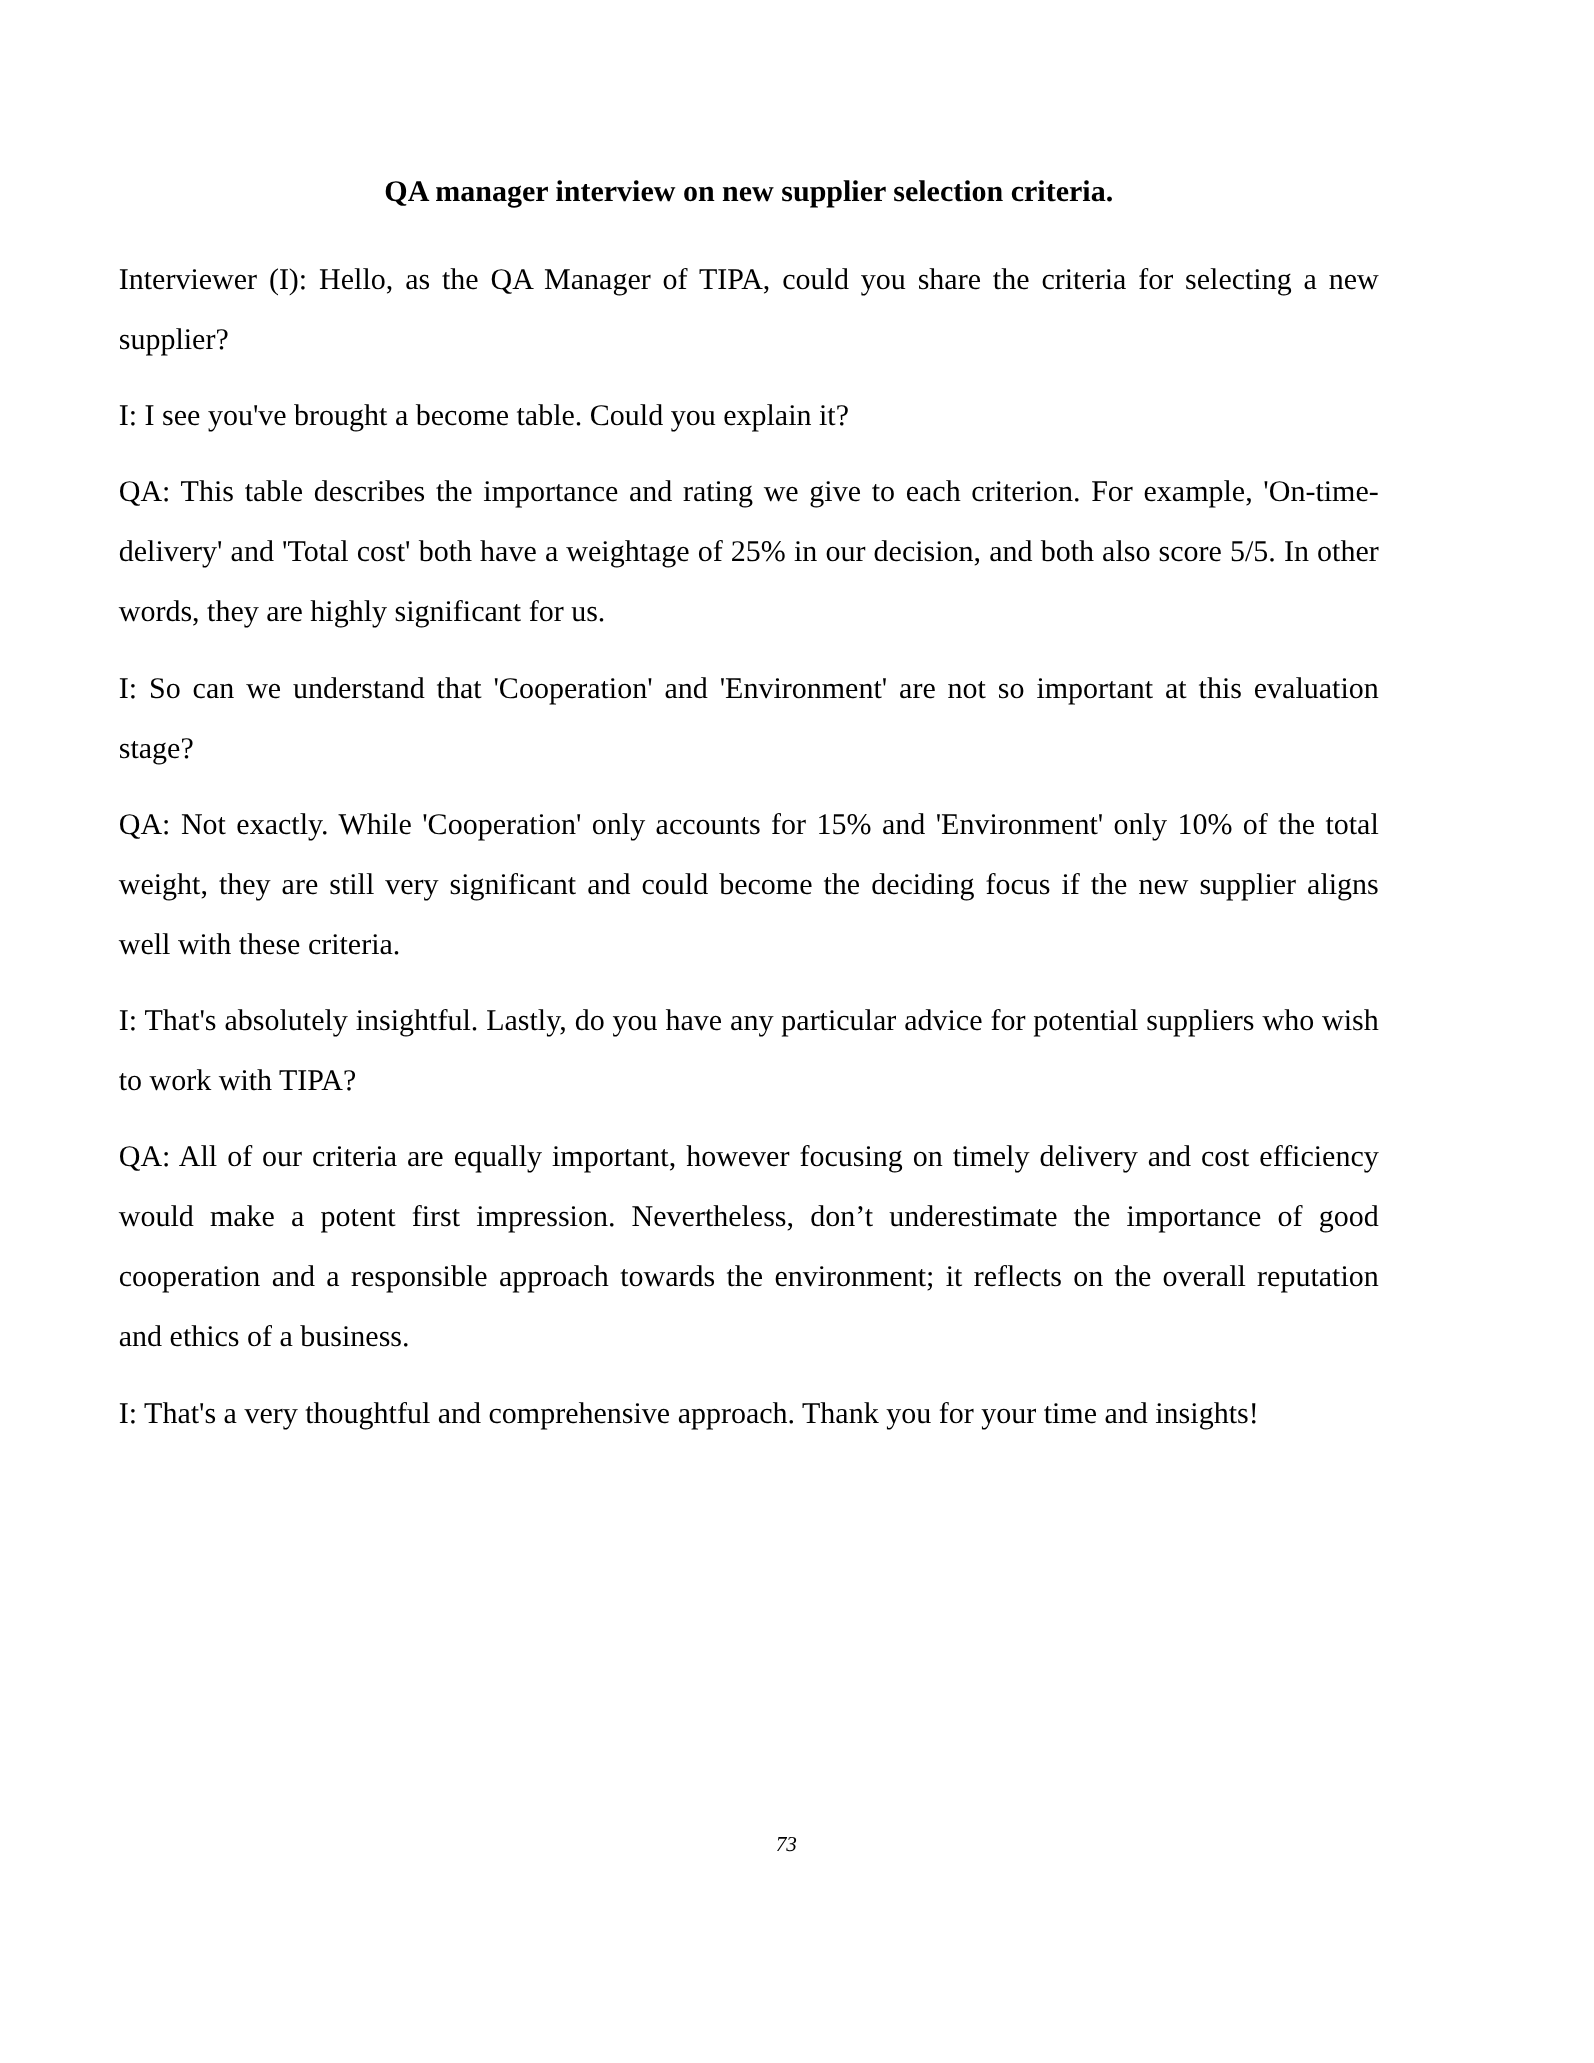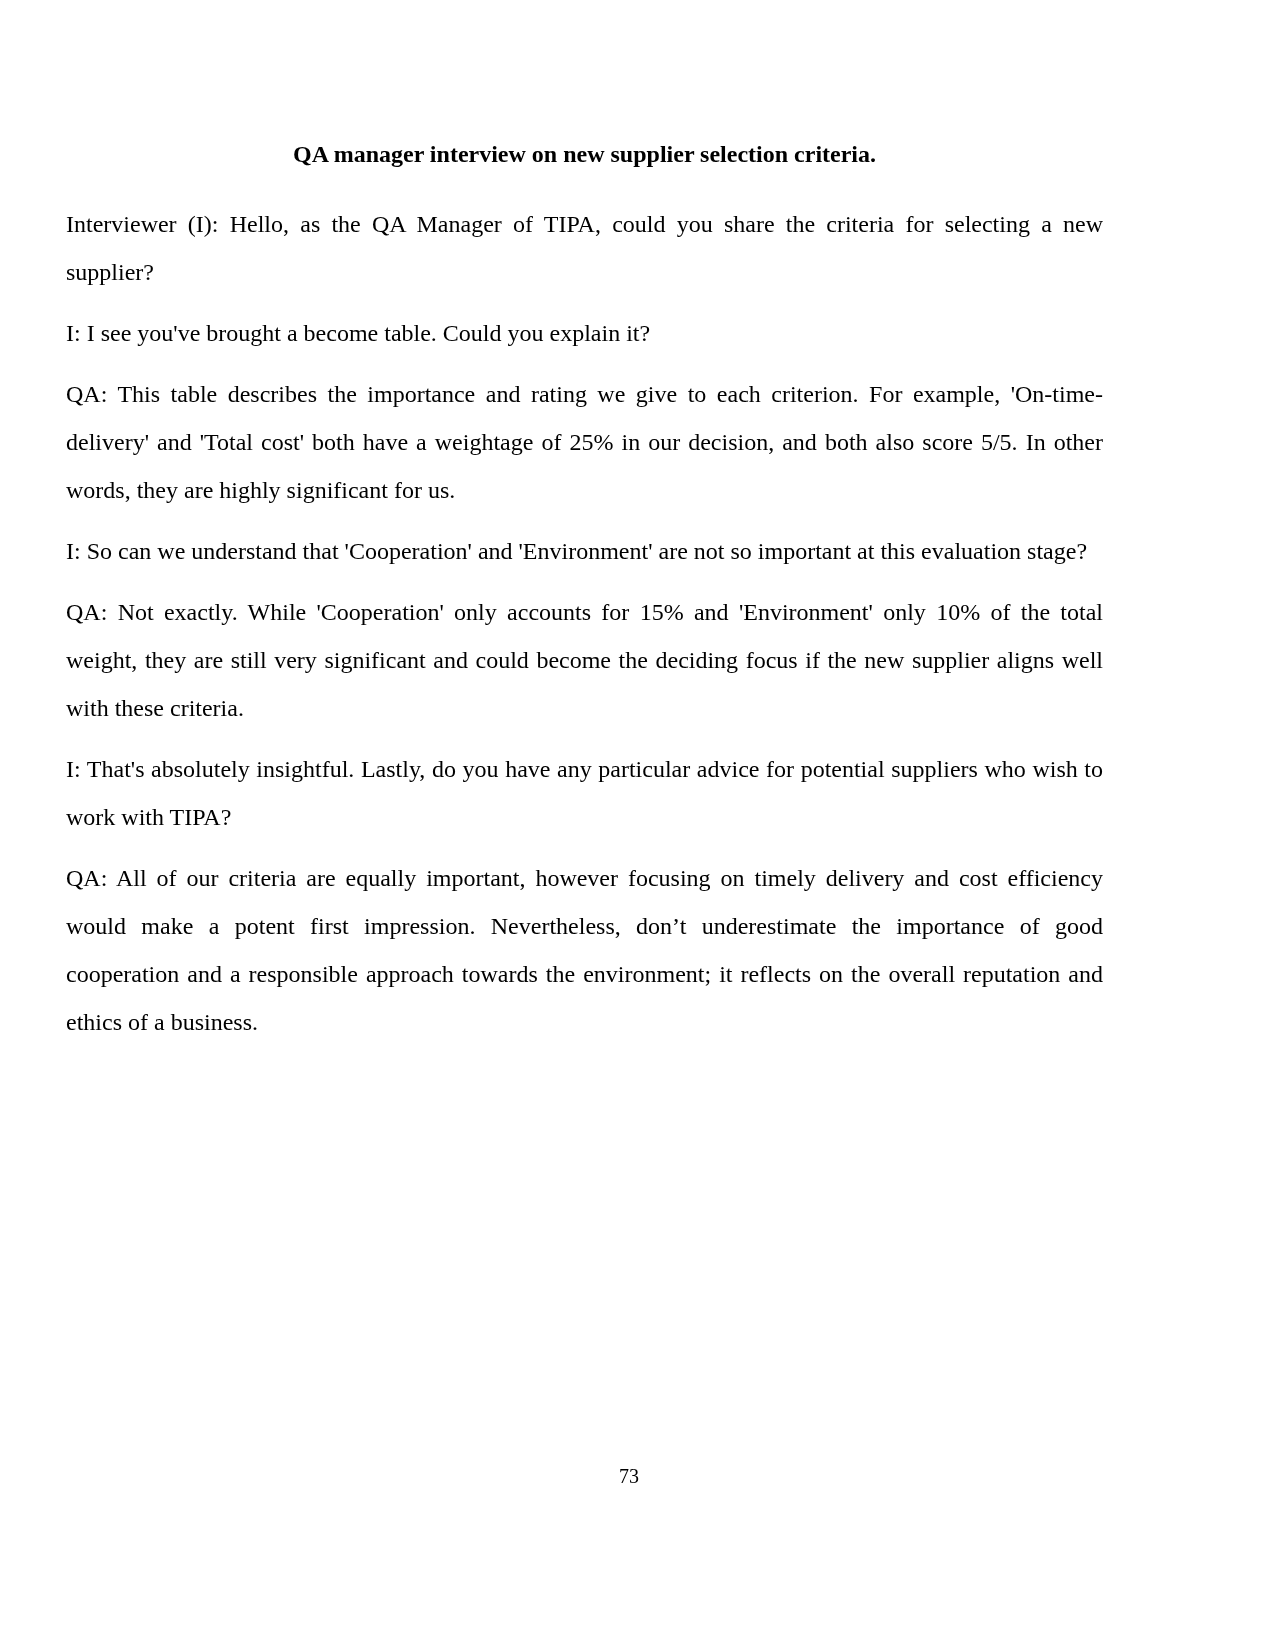--- a/index.html
+++ b/index.html
@@ -8,21 +8,21 @@
     background: #ffffff;
   }
   .page {
     position: relative;
     width: 1275px;
     height: 1650px;
     background: #ffffff;
     color: #000000;
     font-family: "Liberation Serif", serif;
     box-sizing: border-box;
-    padding: 138px 172px 0 66px;
+    padding: 138px 172px 0 95px;
     border-radius: 27px;
   }
   .doc-title {
     font-size: 24px;
     font-weight: bold;
     text-align: center;
     margin: 0 0 30px 0;
     line-height: 32px;
   }
   .para {
@@ -33,22 +33,23 @@
   }
   .para .speaker {
     font-weight: normal;
   }
   .page-number {
     position: absolute;
     left: 155px;
     right: 172px;
     top: 1462px;
     text-align: center;
-    font-size: 20px;
+    font-size: 17px;
     line-height: 28px;
+    font-style: italic;
   }
 </style>
 </head>
 <body>
 
 <div class="page">
 
   <h1 class="doc-title">QA manager interview on new supplier selection criteria.</h1>
 
   <p class="para">
@@ -80,16 +81,20 @@
   <p class="para">
     <span class="speaker">I:</span>
     <span>That's absolutely insightful. Lastly, do you have any particular advice for potential suppliers who wish to work with TIPA?</span>
   </p>
 
   <p class="para">
     <span class="speaker">QA:</span>
     <span>All of our criteria are equally important, however focusing on timely delivery and cost efficiency would make a potent first impression. Nevertheless, don’t underestimate the importance of good cooperation and a responsible approach towards the environment; it reflects on the overall reputation and ethics of a business.</span>
   </p>
 
+  <p class="para">
+    <span class="speaker">I:</span>
+    <span>That's a very thoughtful and comprehensive approach. Thank you for your time and insights!</span>
+  </p>
 
   <div class="page-number">73</div>
 
 </div>
 
 </body></html>

